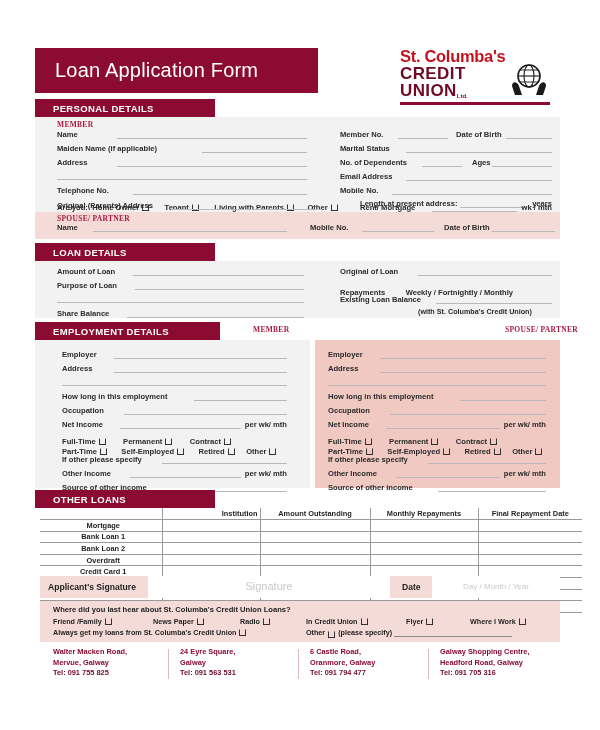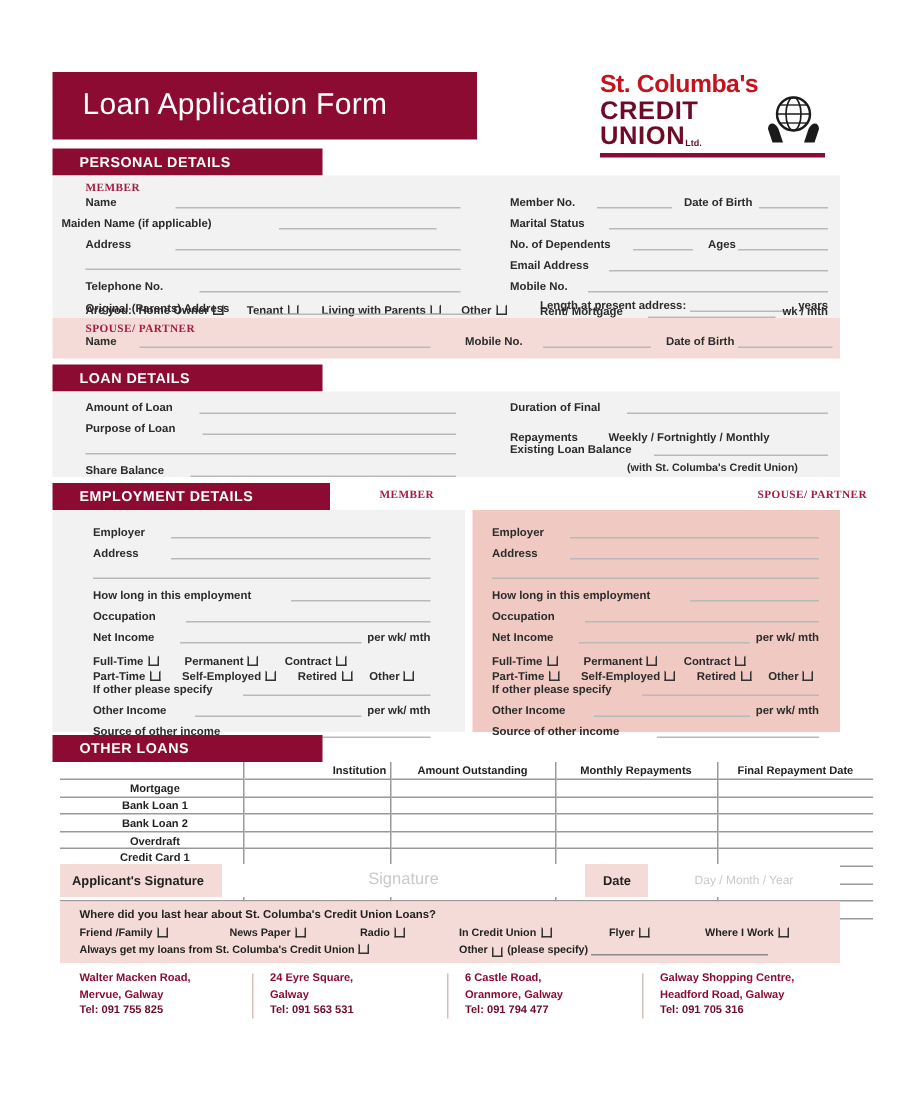--- a/index.html
+++ b/index.html
@@ -125,21 +125,21 @@
   </div>
 
   <div class="panel-grey" style="left:35px; top:117px; width:525px; height:95px;"></div>
 
   <div class="colhead" style="left:57px; top:120px;">MEMBER</div>
 
   <div class="fld" style="left:57px; top:130px; width:250px;">
     <div class="lbl" style="width:60px;">Name</div>
     <div class="rule" style="flex:1;"></div>
   </div>
-  <div class="fld" style="left:41px; top:144px; width:250px;gap:28px;">
+  <div class="fld" style="left:57px; top:144px; width:250px;gap:28px;">
     <div class="lbl" style="width:117px;">Maiden Name (if applicable)</div>
     <div class="rule" style="flex:1;"></div>
   </div>
   <div class="fld" style="left:57px; top:158px; width:250px;">
     <div class="lbl" style="width:60px;">Address</div>
     <div class="rule" style="flex:1;"></div>
   </div>
   <div class="fld" style="left:57px; top:172px; width:250px;">
     <div class="rule" style="flex:1;"></div>
   </div>
@@ -224,21 +224,21 @@
   </div>
   <div class="fld" style="left:57px; top:295px; width:247px;">
     <div class="rule" style="flex:1;"></div>
   </div>
   <div class="fld" style="left:57px; top:309px; width:247px;">
     <div class="lbl" style="width:70px;">Share Balance</div>
     <div class="rule" style="flex:1;"></div>
   </div>
 
   <div class="fld" style="left:340px; top:267px; width:212px;">
-    <div class="lbl" style="width:78px;">Duration of Final</div>
+    <div class="lbl" style="width:78px;">Original of Loan</div>
     <div class="rule" style="flex:1;"></div>
   </div>
   <div style="position:absolute; left:340px; top:281px; width:212px;">
     <span class="lbl">Repayments</span>
     <span class="lbl" style="padding-left:16px;">Weekly  /  Fortnightly  /  Monthly</span>
   </div>
   <div class="fld" style="left:340px; top:295px; width:212px;">
     <div class="lbl" style="width:96px;">Existing Loan Balance</div>
     <div class="rule" style="flex:1;"></div>
   </div>

